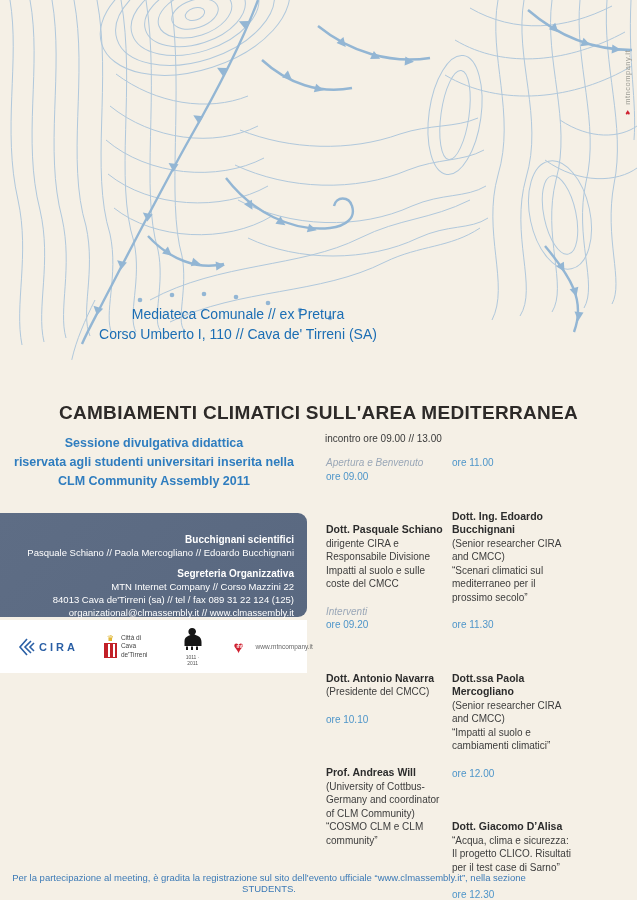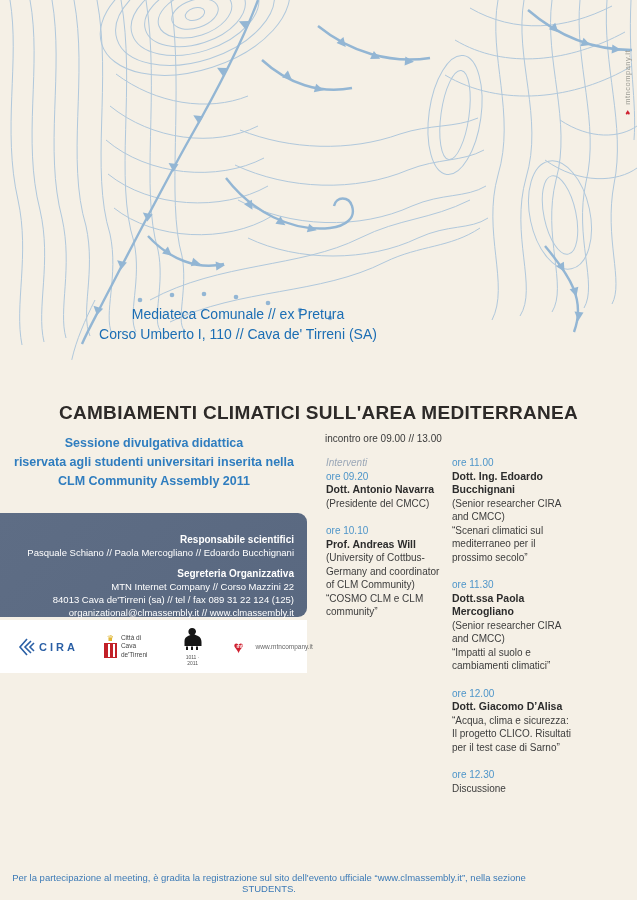--- a/index.html
+++ b/index.html
@@ -30,21 +30,21 @@
   
   .meeting-time{position:absolute;top:433px;left:325px;font-size:10px;color:#3a3a3a;}
 
   
   .col{position:absolute;font-size:10px;line-height:13.5px;color:#3d3d3d;}
   .col1{top:456px;left:326px;width:118px;}
   .col2{top:456px;left:452px;width:122px;}
   .entry{margin-bottom:14px;}
   .sec{font-style:italic;color:#9aa7b7;font-size:10px;}
   .time{color:#4e95c9;font-size:10px;}
-  .name{font-weight:bold;color:#2c2c2c;font-size:10.5px;}
+  .name{font-weight:bold;color:#2c2c2c;font-size:10.5px;margin-top:40px;}
   .name.plain{font-weight:normal;color:#3d3d3d;font-size:10px;}
   .sec:empty,.time:empty,.name:empty,.role:empty,.talk:empty{display:none;}
 
   
   .contact-box{position:absolute;top:513px;left:0;width:307px;height:104px;
     background:linear-gradient(135deg,#5e6d85,#596880);border-radius:0 9px 9px 0;
     color:#fff;text-align:right;box-sizing:border-box;padding:20px 13px 0 0;
     font-size:9.5px;line-height:13px;}
   .contact-box .hd{font-weight:bold;font-size:10px;}
   .contact-box .grp2{margin-top:8px;}
@@ -182,20 +182,27 @@
   <div class="session">
     <div>Sessione divulgativa didattica</div>
     <div>riservata agli studenti universitari inserita nella</div>
     <div>CLM Community Assembly 2011</div>
   </div>
 
   <div class="meeting-time">incontro ore 09.00 // 13.00</div>
 
   <div class="col col1">
     <div class="entry">
+      <div class="sec">Apertura e Benvenuto</div>
+      <div class="time">ore 09.00</div>
+      <div class="name">Dott. Pasquale Schiano</div>
+      <div class="role">dirigente CIRA e Responsabile Divisione Impatti al suolo e sulle coste del CMCC</div>
+
+    </div>
+    <div class="entry">
       <div class="sec">Interventi</div>
       <div class="time">ore 09.20</div>
       <div class="name">Dott. Antonio Navarra</div>
       <div class="role">(Presidente del CMCC)</div>
     </div>
     <div class="entry">
       <div class="time">ore 10.10</div>
       <div class="name">Prof. Andreas Will</div>
       <div class="role">(University of Cottbus-Germany and coordinator of CLM Community)</div>
       <div class="talk">“COSMO CLM e CLM community”</div>
@@ -221,21 +228,21 @@
       <div class="talk">“Acqua, clima e sicurezza: Il progetto CLICO. Risultati per il test case di Sarno”</div>
     </div>
     <div class="entry">
       <div class="time">ore 12.30</div>
       <div class="name plain">Discussione</div>
     </div>
   </div>
 
   <div class="contact-box">
     <div class="grp1">
-      <div class="hd">Responsabile scientifici</div>
+      <div class="hd">Bucchignani scientifici</div>
       <div>Pasquale Schiano // Paola Mercogliano // Edoardo Bucchignani</div>
     </div>
     <div class="grp2">
       <div class="hd">Segreteria Organizzativa</div>
       <div>MTN Internet Company // Corso Mazzini 22</div>
       <div>84013 Cava de'Tirreni (sa) // tel / fax 089 31 22 124 (125)</div>
       <div>organizational@clmassembly.it // www.clmassembly.it</div>
     </div>
   </div>
 

